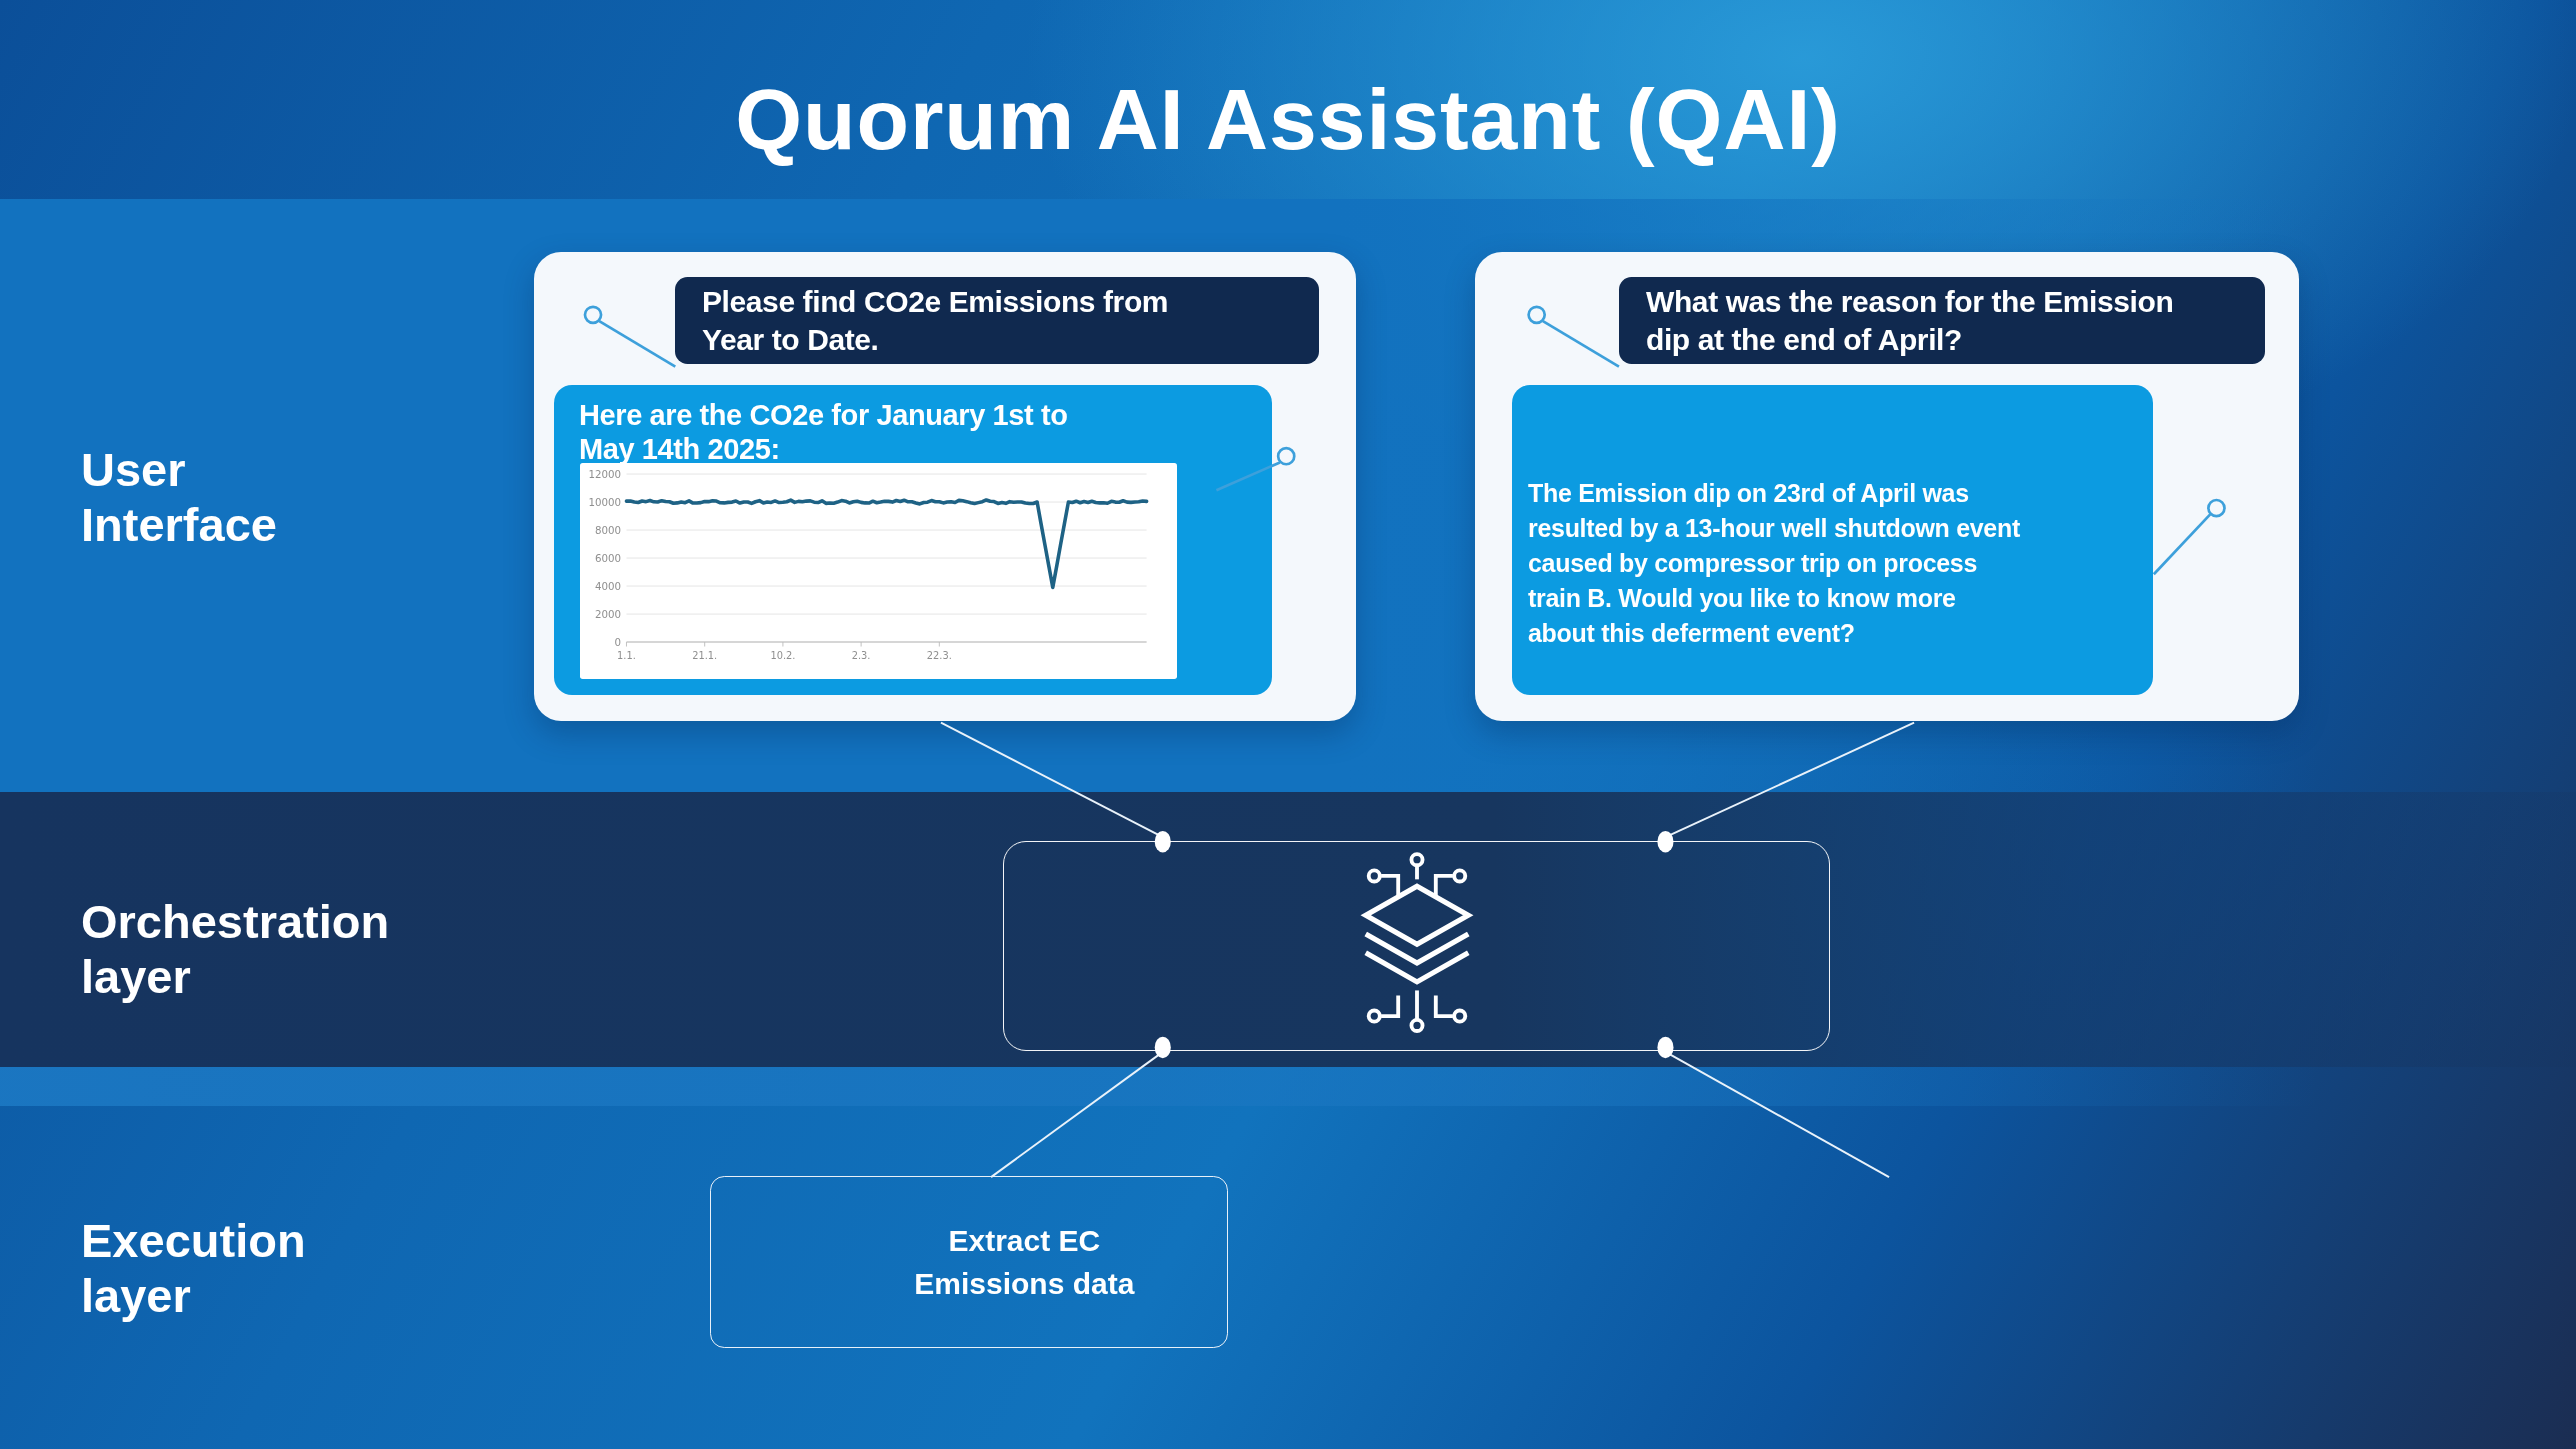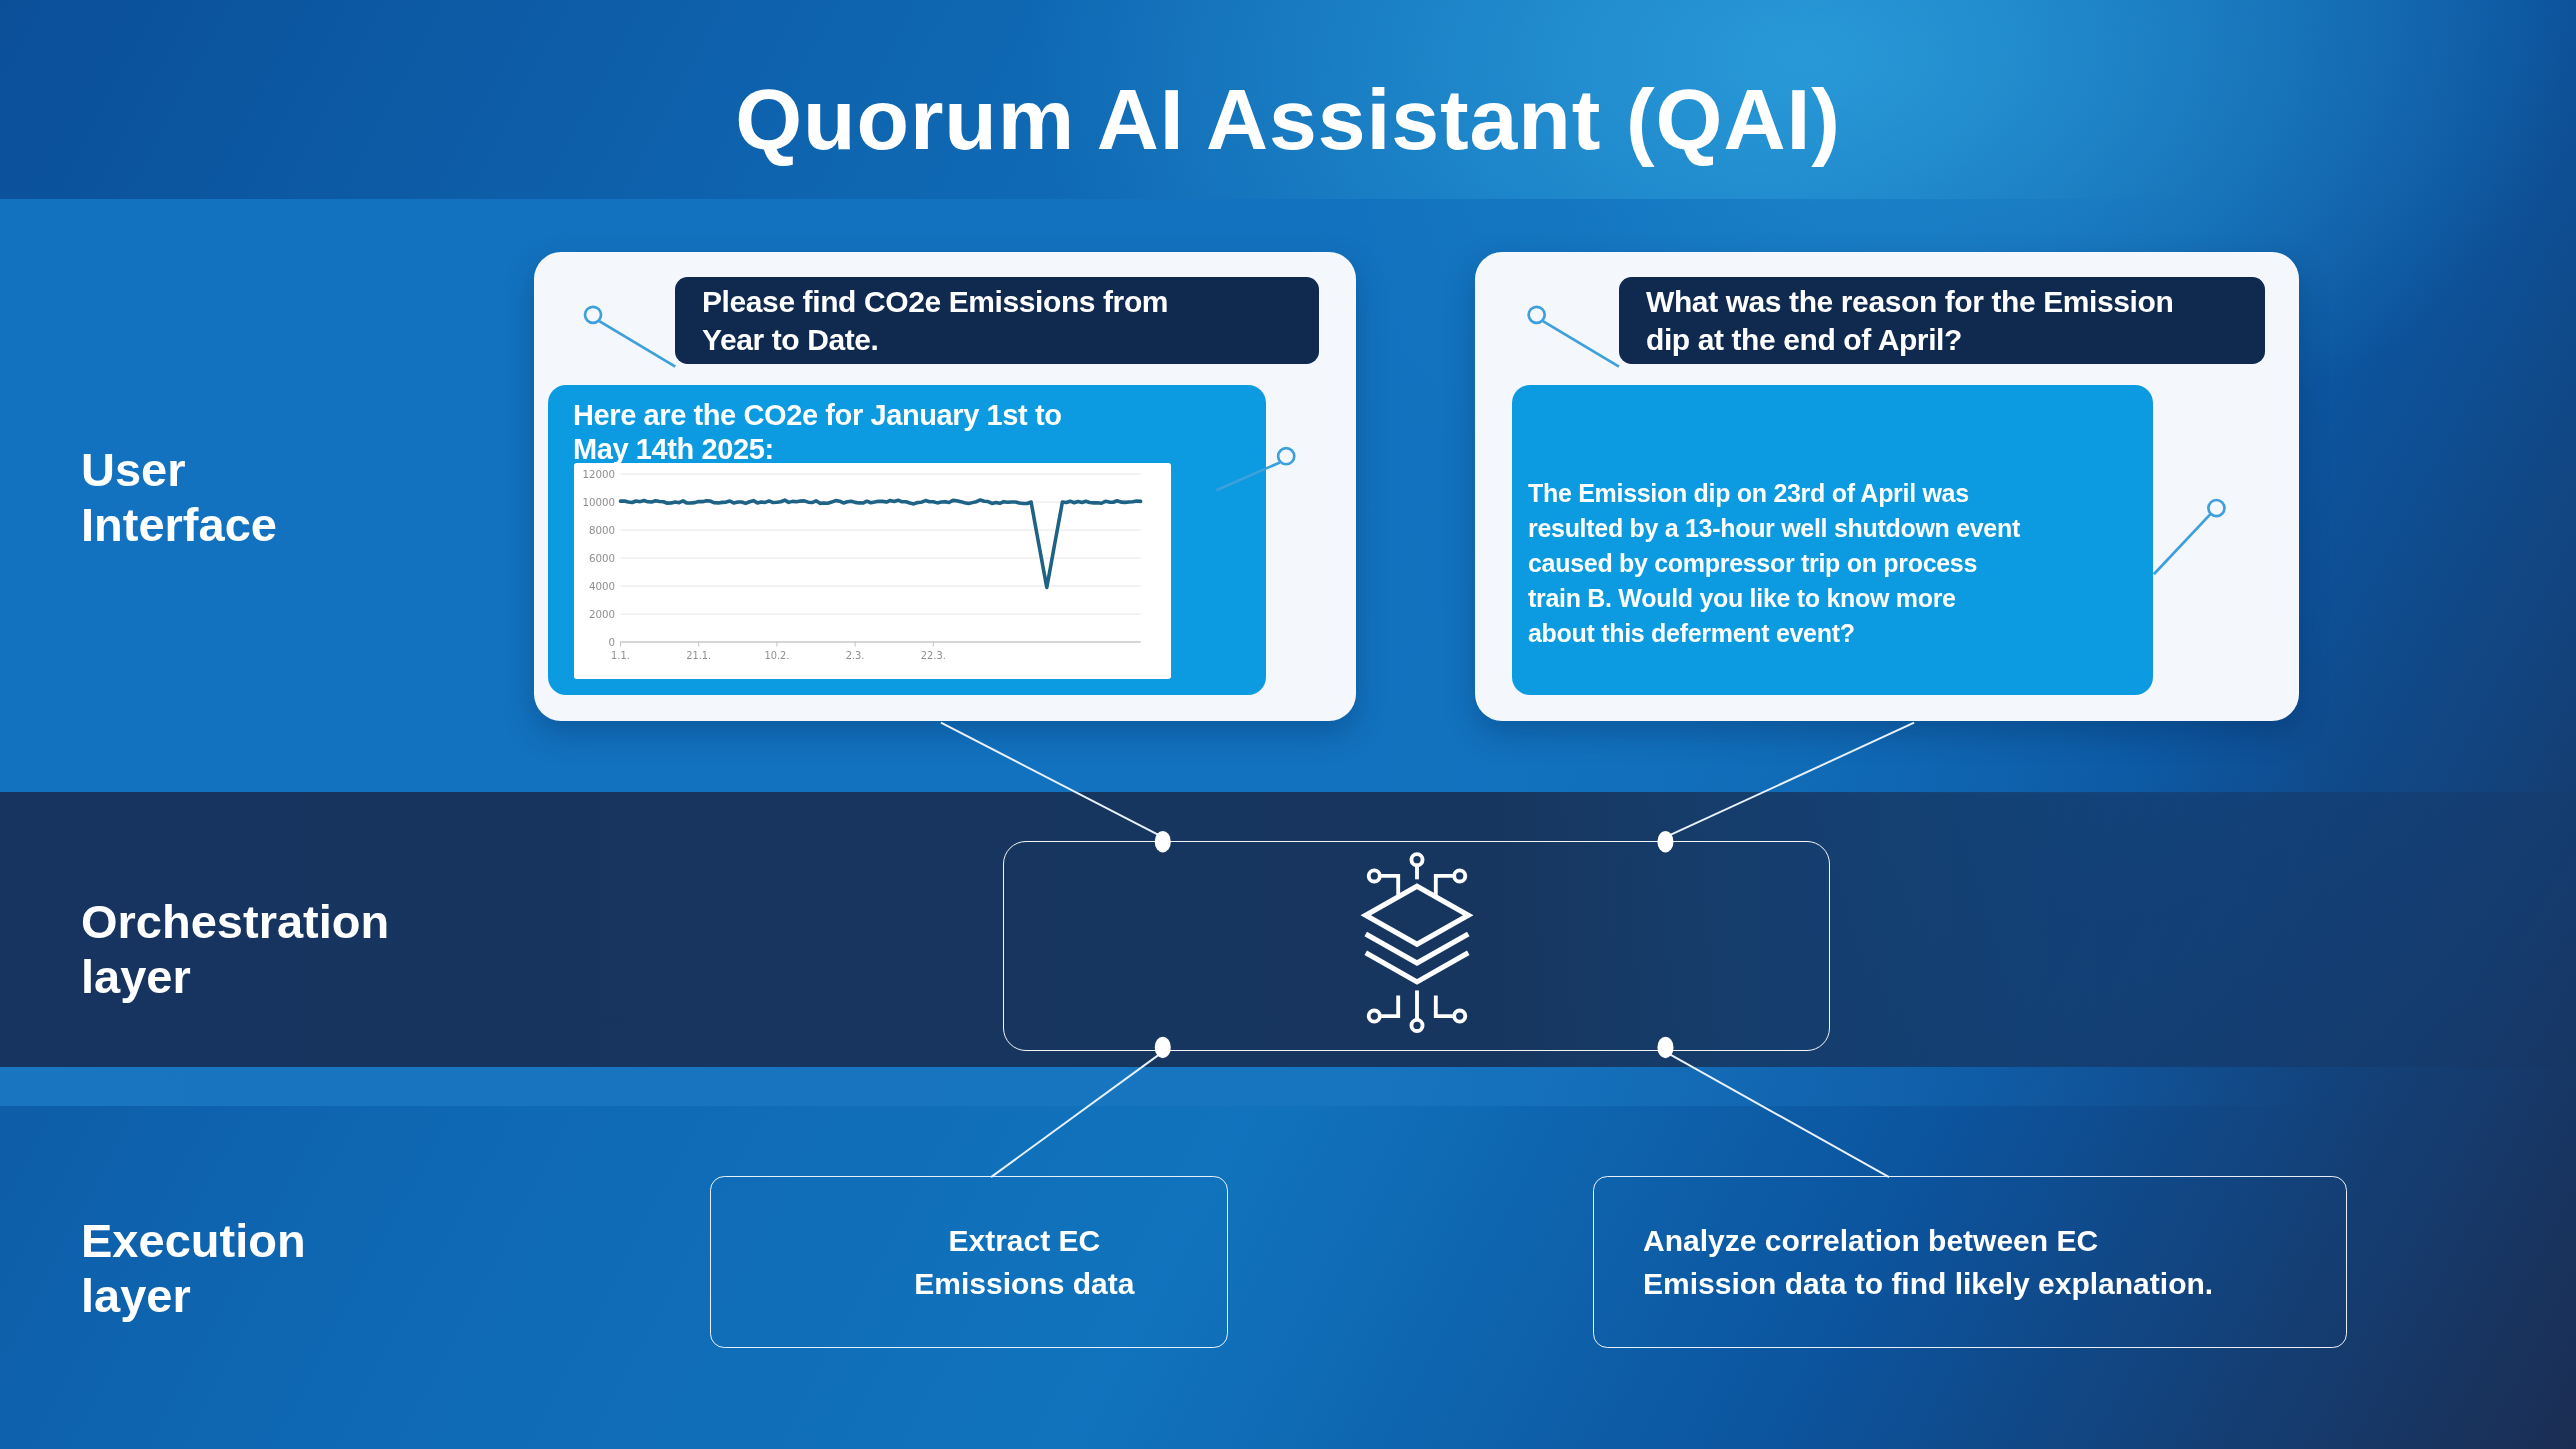--- a/index.html
+++ b/index.html
@@ -23,21 +23,21 @@
   .card{position:absolute;top:252px;height:469px;background:#f4f8fc;border-radius:27px;
     box-shadow:0 12.5px 30px rgba(3,32,74,.28);}
   .card-left{left:534px;width:822px;}
   .card-right{left:1475px;width:824px;}
   .bubble-user{position:absolute;background:#10294f;border-radius:12.5px;display:flex;align-items:center;
     font-size:30px;font-weight:700;letter-spacing:-0.4px;line-height:38px;white-space:pre-line;
     padding:0 27px;box-sizing:border-box;}
   .bubble-user-left{left:141px;top:25px;width:644px;height:87px;}
   .bubble-user-right{left:144px;top:25px;width:646px;height:87px;}
   .bubble-asst{position:absolute;background:#0c9be1;border-radius:18px;top:133px;height:310px;box-sizing:border-box;}
-  .bubble-asst-left{left:14px;width:718px;padding:12.5px 25px 0 25px;}
+  .bubble-asst-left{left:20px;width:718px;padding:12.5px 25px 0 25px;}
   .bubble-asst-right{left:37px;width:641px;padding:91px 36px 0 16px;}
   .asst-heading{font-size:29px;font-weight:700;letter-spacing:-0.4px;line-height:34px;white-space:pre-line;}
   .asst-text{font-size:25px;font-weight:700;letter-spacing:-0.3px;line-height:35px;white-space:pre-line;}
   .chart-box{position:absolute;left:26px;top:78px;width:597px;height:216px;background:#ffffff;border-radius:2.7px;}
   .orch-box{position:absolute;left:1003px;top:841px;width:825px;height:208px;
     border:1.8px solid rgba(255,255,255,.95);border-radius:23px;display:flex;align-items:center;justify-content:center;}
   .exec-box{position:absolute;top:1176px;height:172px;border:1.8px solid rgba(244,248,252,.95);border-radius:14.3px;box-sizing:border-box;}
   .exec-box-1{left:710px;width:518px;}
   .exec-box-2{left:1593px;width:754px;}
   .exec-label{font-size:30px;font-weight:700;line-height:43px;white-space:pre-line;}
@@ -128,24 +128,20 @@
       <circle cx="40" cy="192" r="6.5" stroke-width="4.5"></circle>
       <path d="M132 192 H112 V168" stroke-width="4.5"></path>
       <circle cx="140" cy="192" r="6.5" stroke-width="4.5"></circle>
     </svg>
   </div>
 
   <div class="exec-box exec-box-1">
     <div class="exec-label exec-label-1">Extract EC
 Emissions data</div>
   </div>
-  <div class="exec-box exec-box-2">
-    <div class="exec-label exec-label-2">Analyze correlation between EC
-Emission data to find likely explanation.</div>
-  </div>
 
   <svg class="overlay" viewBox="0 0 2880 1620" xmlns="http://www.w3.org/2000/svg">
     <g stroke="#e9f2fa" stroke-width="2.2">
       <line x1="1052" y1="808" x2="1300" y2="936"></line>
       <line x1="2140" y1="808" x2="1862" y2="936"></line>
       <line x1="1300" y1="1176" x2="1108" y2="1316"></line>
       <line x1="1862" y1="1176" x2="2112" y2="1316"></line>
     </g>
     <g fill="#ffffff">
       <ellipse cx="1300" cy="941" rx="9" ry="12"></ellipse>

